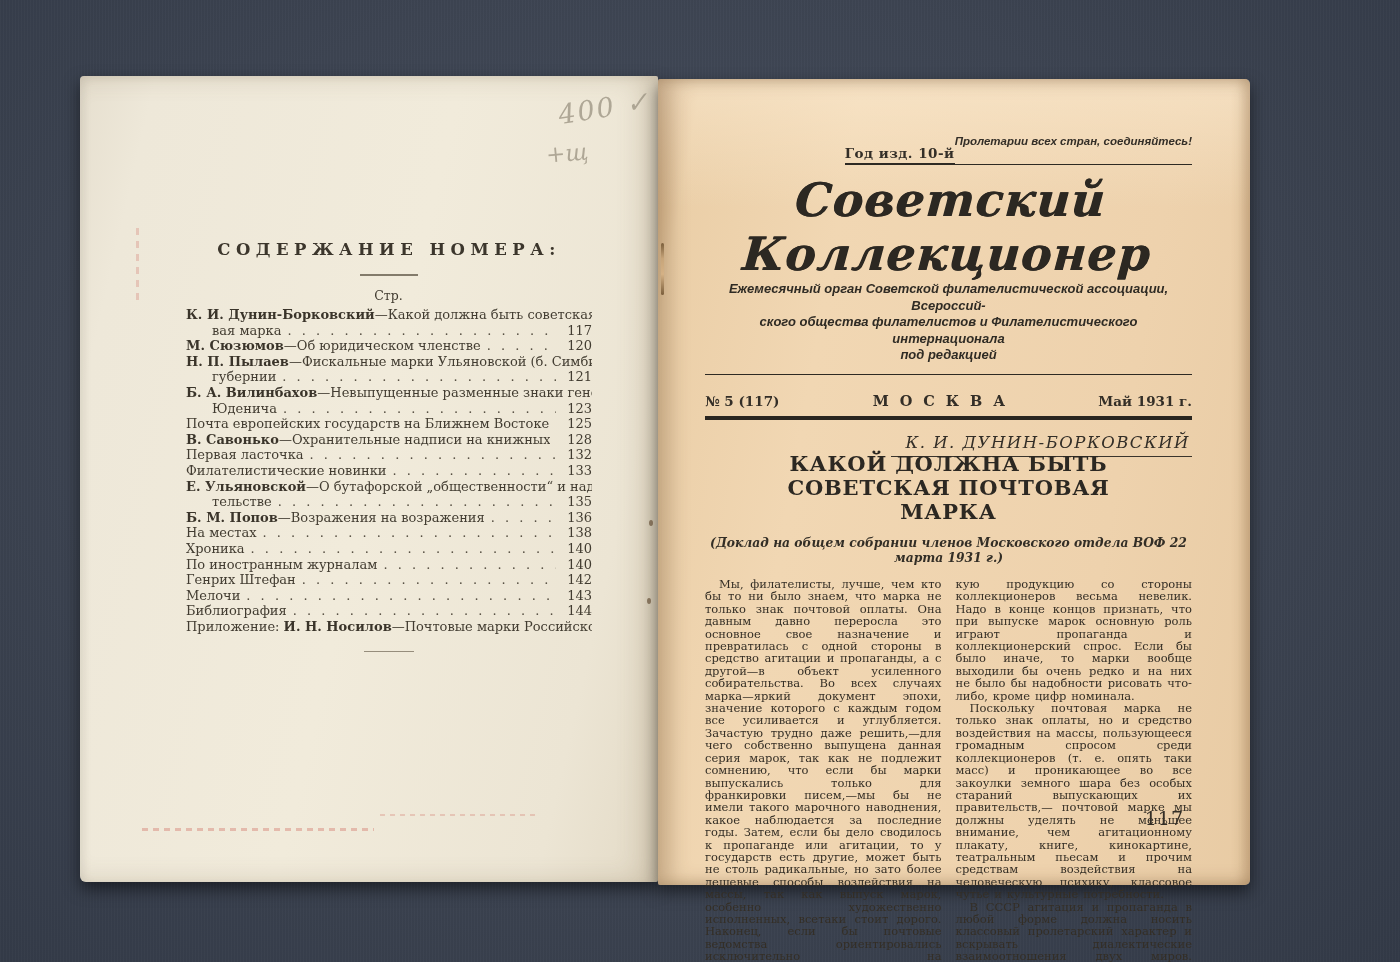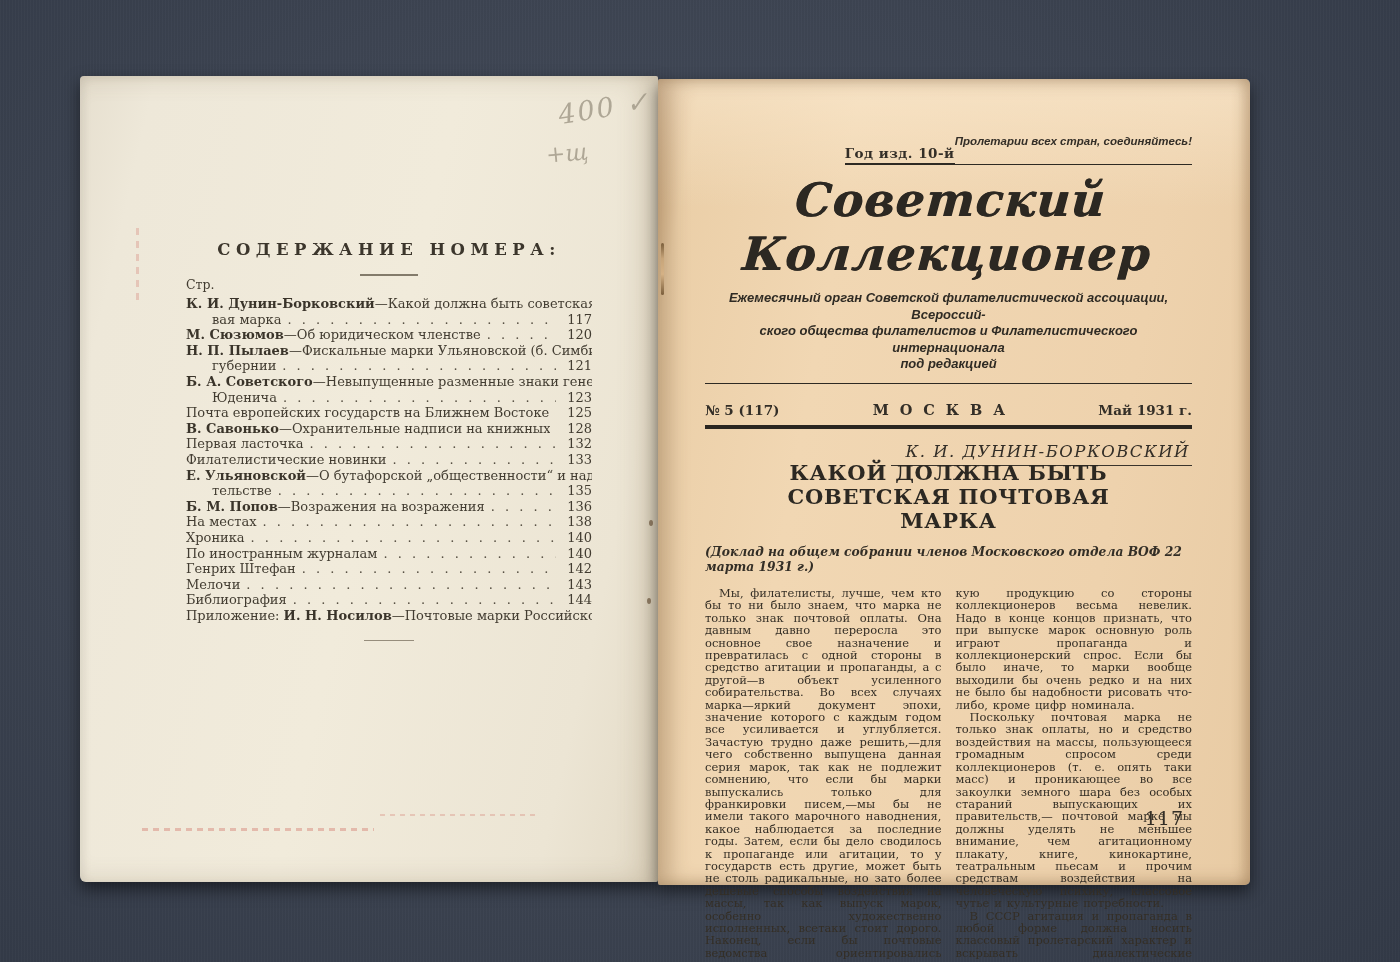--- a/index.html
+++ b/index.html
@@ -44,49 +44,49 @@
   .bleed1{left:62px;top:752px;width:232px;height:3px;
     background:repeating-linear-gradient(90deg, rgba(198,74,64,0.30) 0 6px, rgba(198,74,64,0) 6px 11px);}
   .bleed2{left:300px;top:738px;width:160px;height:2px;
     background:repeating-linear-gradient(90deg, rgba(198,74,64,0.22) 0 5px, rgba(198,74,64,0) 5px 10px);}
   .bleed3{left:56px;top:152px;width:3px;height:78px;
     background:repeating-linear-gradient(180deg, rgba(198,74,64,0.22) 0 7px, rgba(198,74,64,0) 7px 13px);}
   
   .toc{position:absolute;left:106px;top:164px;width:406px;color:#423c31;}
   .toc-header{text-align:center;font-weight:bold;font-size:16.5px;letter-spacing:5.5px;color:#3c362c;}
   .toc-rule{margin:15px auto 0;width:58px;border-top:2px solid #837b6b;}
-  .toc-str{margin-top:1px;text-align:left;font-size:12.5px;padding-right:1px;}
+  .toc-str{margin-top:12px;text-align:center;font-size:12.5px;padding-right:1px;}
   .toc-list{margin-top:4px;font-size:13px;line-height:15.6px;}
   .toc-line{display:flex;align-items:baseline;}
   .toc-line .toc-text{flex:0 1 auto;white-space:nowrap;overflow:hidden;}
   .toc-line.cont{padding-left:26px;}
   .toc-list b{font-weight:bold;color:#3a342a;}
   .leader{flex:1 1 0;min-width:0;overflow:hidden;white-space:nowrap;letter-spacing:3px;margin:0 4px 0 6px;color:#564f42;}
   .pagenum{flex:0 0 auto;width:32px;text-align:right;}
   .toc-endrule{margin:17px auto 0;width:50px;border-top:1.5px solid #968d7c;}
   
   .rp-inner{position:absolute;left:47px;top:0;width:487px;color:#332e27;}
   .rp-head{margin-top:56px;display:flex;justify-content:flex-end;align-items:flex-end;}
   .edition{font-weight:bold;font-size:13.5px;letter-spacing:0.5px;border-bottom:2px solid #2e2a23;padding-bottom:2px;}
   .slogan{font-weight:bold;font-style:italic;font-size:11.5px;font-family:"Liberation Sans",sans-serif;
     border-bottom:1.5px solid #2e2a23;padding-bottom:17px;}
   .script-title{margin-top:8px;text-align:center;font-family:"DejaVu Serif",serif;font-style:italic;font-weight:bold;
     font-size:46px;letter-spacing:1px;color:#2c2822;transform:skewX(-4deg);text-shadow:0.6px 0 0 #2c2822;}
-  .rp-sub{margin-top:9px;text-align:center;font-family:"Liberation Sans",sans-serif;
+  .rp-sub{text-align:center;font-family:"Liberation Sans",sans-serif;
     font-weight:bold;font-style:italic;font-size:13px;line-height:16.5px;color:#2f2b24;}
   .rp-editors{margin-top:4px;text-align:center;font-family:"Liberation Sans",sans-serif;
     font-weight:bold;font-style:italic;font-size:14.5px;letter-spacing:0.5px;color:#2c2822;}
   .rule-thin{margin-top:10px;border-top:1.5px solid #2e2a23;}
   .rp-issue{margin-top:17px;display:flex;justify-content:space-between;align-items:baseline;font-weight:bold;font-size:13.5px;}
   .rp-city{letter-spacing:11px;font-size:14.5px;padding-left:11px;}
   .rule-thick{margin-top:7px;height:4.5px;background:#2a2620;}
   .rp-byline{margin-top:13px;text-align:right;}
   .rp-byline span{font-style:italic;font-size:16.5px;letter-spacing:1.5px;border-bottom:1.5px solid #3a342c;padding:0 2px 4px 14px;}
   .rp-title{text-align:center;font-weight:bold;font-size:21px;line-height:24px;letter-spacing:0.8px;color:#2c2822;}
-  .rp-sub2{margin-top:11px;font-style:italic;font-weight:bold;font-size:12.3px;color:#332e26;}
+  .rp-sub2{margin-top:11px;text-align:center;font-style:italic;font-weight:bold;font-size:12.3px;color:#332e26;}
   .rp-cols{margin-top:13px;display:flex;gap:14px;}
   .col{flex:1 1 0;text-align:justify;font-size:11.5px;line-height:12.4px;word-spacing:1.2px;color:#342e25;}
   .para{margin:0;}
   .para.ind{text-indent:14px;}
   .rp-pageno{position:absolute;right:66px;bottom:56px;font-size:19px;letter-spacing:1px;color:#332e26;}
 </style>
 </head>
 <body>
 
 <div class="scene">
@@ -125,21 +125,21 @@
               <span class="toc-text"><b>Н. П. Пылаев</b><span>—Фискальные марки Ульяновской (б. Симбирской)</span></span>
             </div>
             <div class="toc-line cont">
               <span class="toc-text">губернии</span>
               <span class="leader"> . . . . . . . . . . . . . . . . . . . . . . . . . . . . . . . . . . . . . . . . . . . . . . . . . . . . . . . . . . . . . . . . . . . . . . . . . . . . . . . . . . . . . . . . . .</span>
               <span class="pagenum">121</span>
             </div>
           </div>
           <div class="toc-entry">
             <div class="toc-line">
-              <span class="toc-text"><b>Б. А. Советского</b><span>—Невыпущенные разменные знаки генерала</span></span>
+              <span class="toc-text"><b>Б. А. Вилинбахов</b><span>—Невыпущенные разменные знаки генерала</span></span>
             </div>
             <div class="toc-line cont">
               <span class="toc-text">Юденича</span>
               <span class="leader"> . . . . . . . . . . . . . . . . . . . . . . . . . . . . . . . . . . . . . . . . . . . . . . . . . . . . . . . . . . . . . . . . . . . . . . . . . . . . . . . . . . . . . . . . . .</span>
               <span class="pagenum">123</span>
             </div>
           </div>
           <div class="toc-entry">
             <div class="toc-line">
               <span class="toc-text"><span>Почта европейских государств на Ближнем Востоке (продолжение)</span></span>

